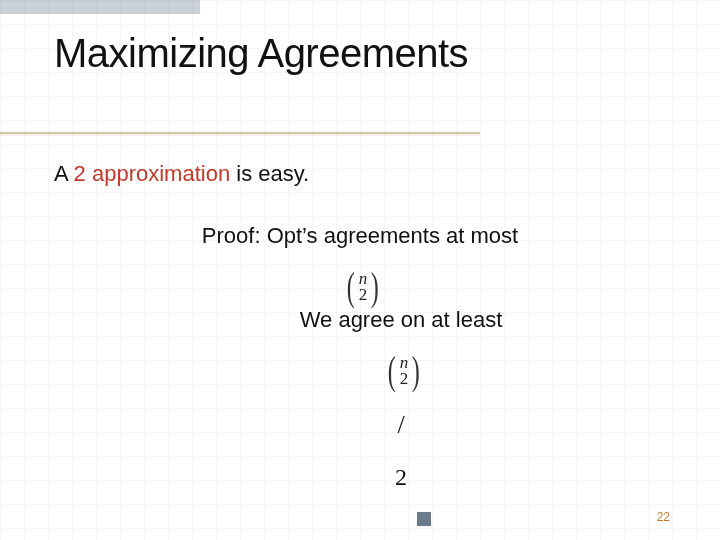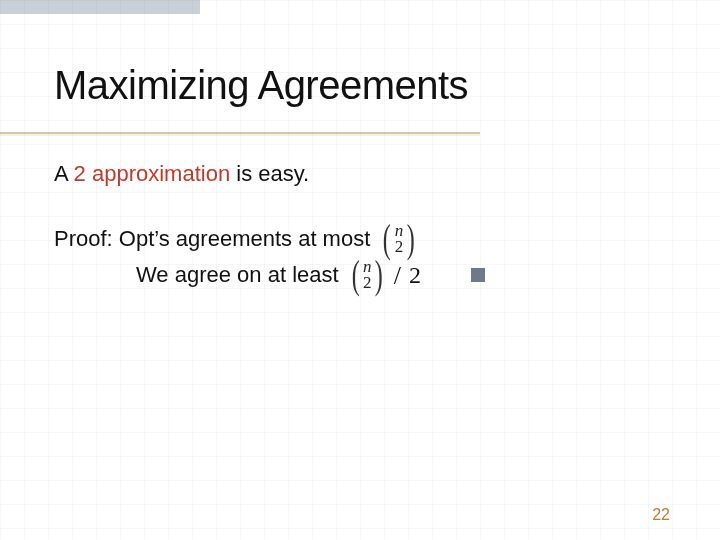--- a/index.html
+++ b/index.html
@@ -16,21 +16,21 @@
     background-image:
       linear-gradient(to right, rgba(0,0,0,0.035) 1px, transparent 1px),
       linear-gradient(to bottom, rgba(0,0,0,0.035) 1px, transparent 1px);
     background-size: 24px 24px;
     background-position: 0 0;
   }
   .slide {
     position: relative;
     width: 720px;
     height: 540px;
-    padding: 64px 54px 30px 54px;
+    padding: 32px 54px 30px 54px;
   }
   .top-bar {
     position: absolute;
     top: 0; left: 0;
     width: 200px;
     height: 14px;
     background: #7a8a9e;
     opacity: 0.4;
   }
   h1.title {
@@ -59,21 +59,21 @@
     right: 54px;
     font-size: 22px;
     line-height: 1.28;
     color: #111;
   }
   .para { margin-bottom: 26px; }
   .para.tight { margin-bottom: 2px; }
   .red { color: #c0392b; }
   .indent { padding-left: 34px; }
   .proof-block { margin-top: 34px; }
-  .proof-row { display: flex; align-items: center; gap: 4px; }
+  .proof-row { display: flex; align-items: center; gap: 20px; flex-direction: column; }
   .proof-row .txt { flex: 0 0 auto; }
   .proof-row.second { padding-left: 82px; margin-top: 2px; align-items: center; }
   .binom {
     display: inline-flex;
     align-items: center;
     font-family: "Times New Roman", Times, serif;
     font-size: 22px;
     color: #222;
     margin-left: 6px;
   }
@@ -107,21 +107,21 @@
     display: inline-block;
     width: 14px; height: 14px;
     background: #6b7b8c;
     margin-left: 46px;
     vertical-align: middle;
   }
   .pagenum {
     position: absolute;
     bottom: 16px;
     right: 50px;
-    font-size: 16px;
+    font-size: 12px;
     color: #c27a30;
   }
 </style>
 </head>
 <body>
 
 <div class="grid"></div>
 
 <div class="slide">
   <div class="top-bar"></div>

